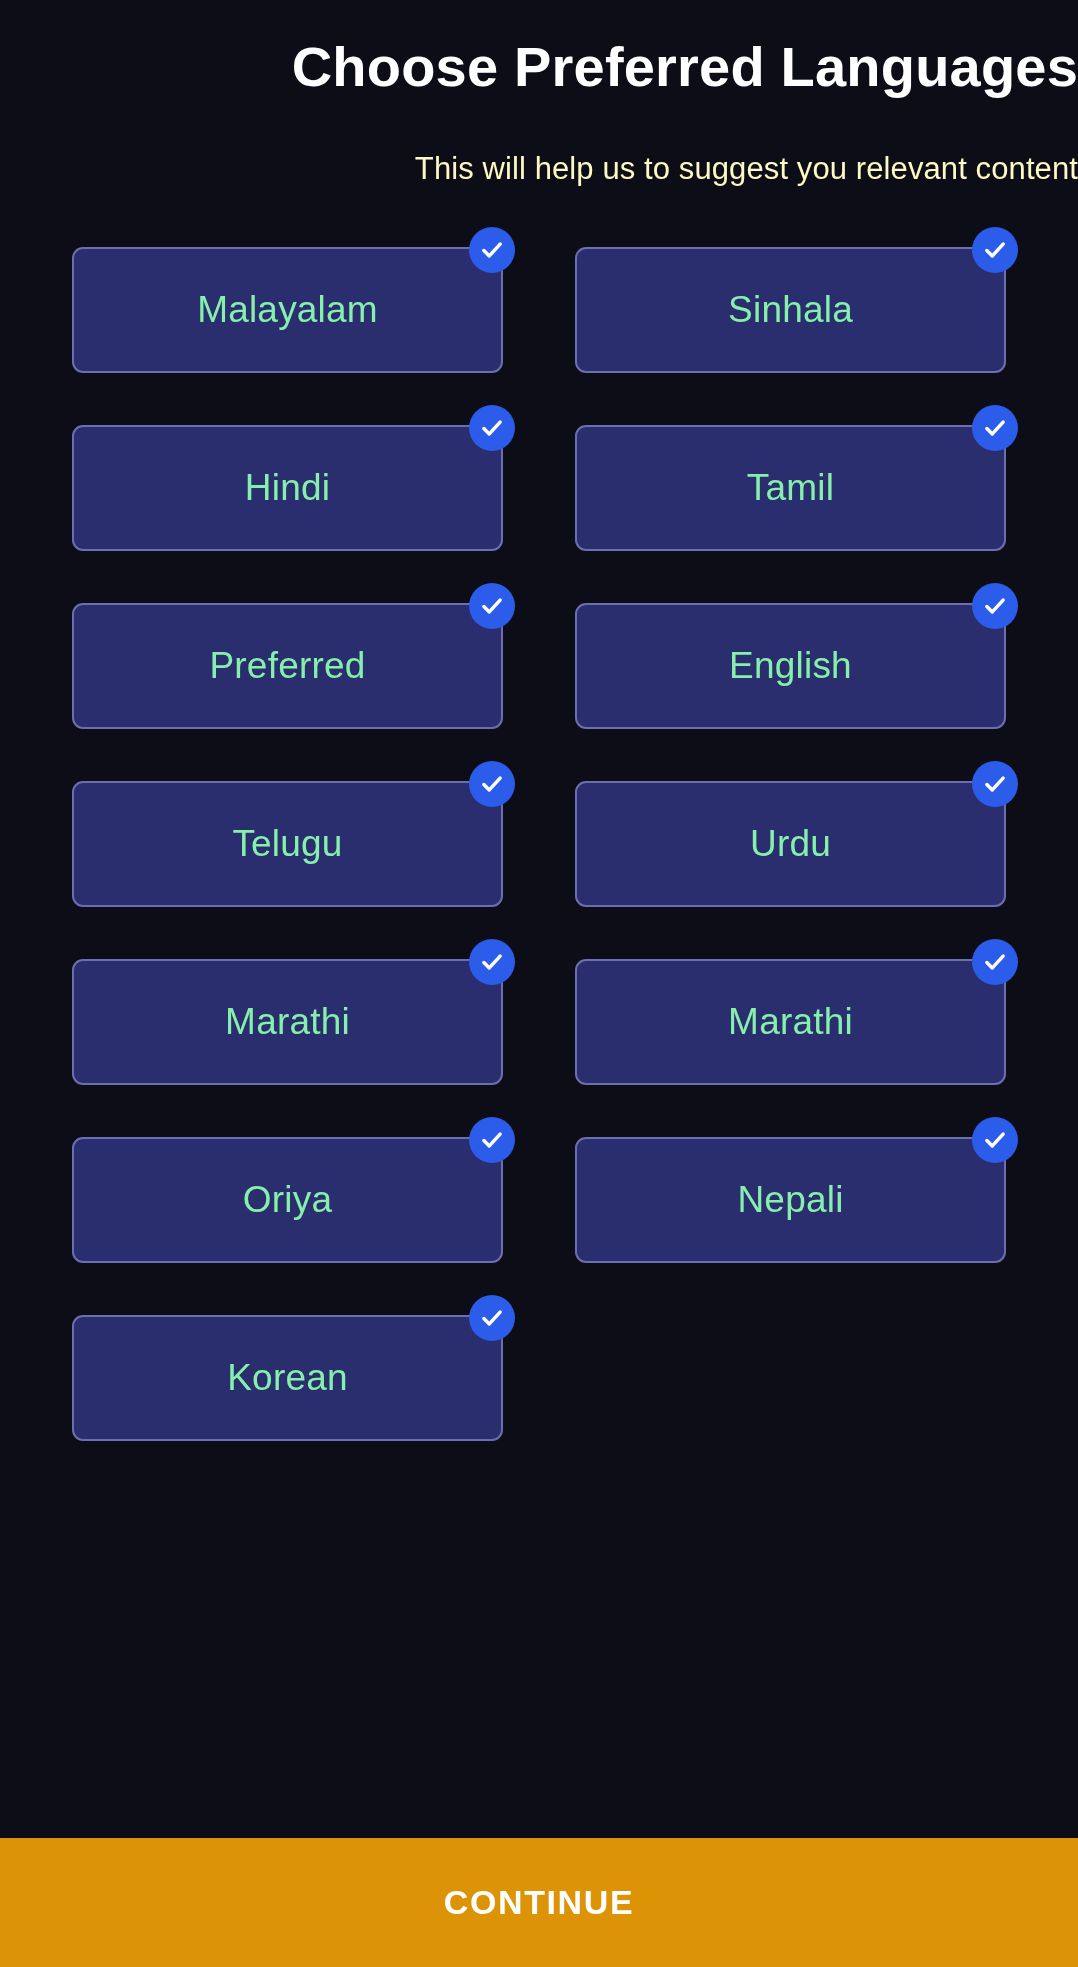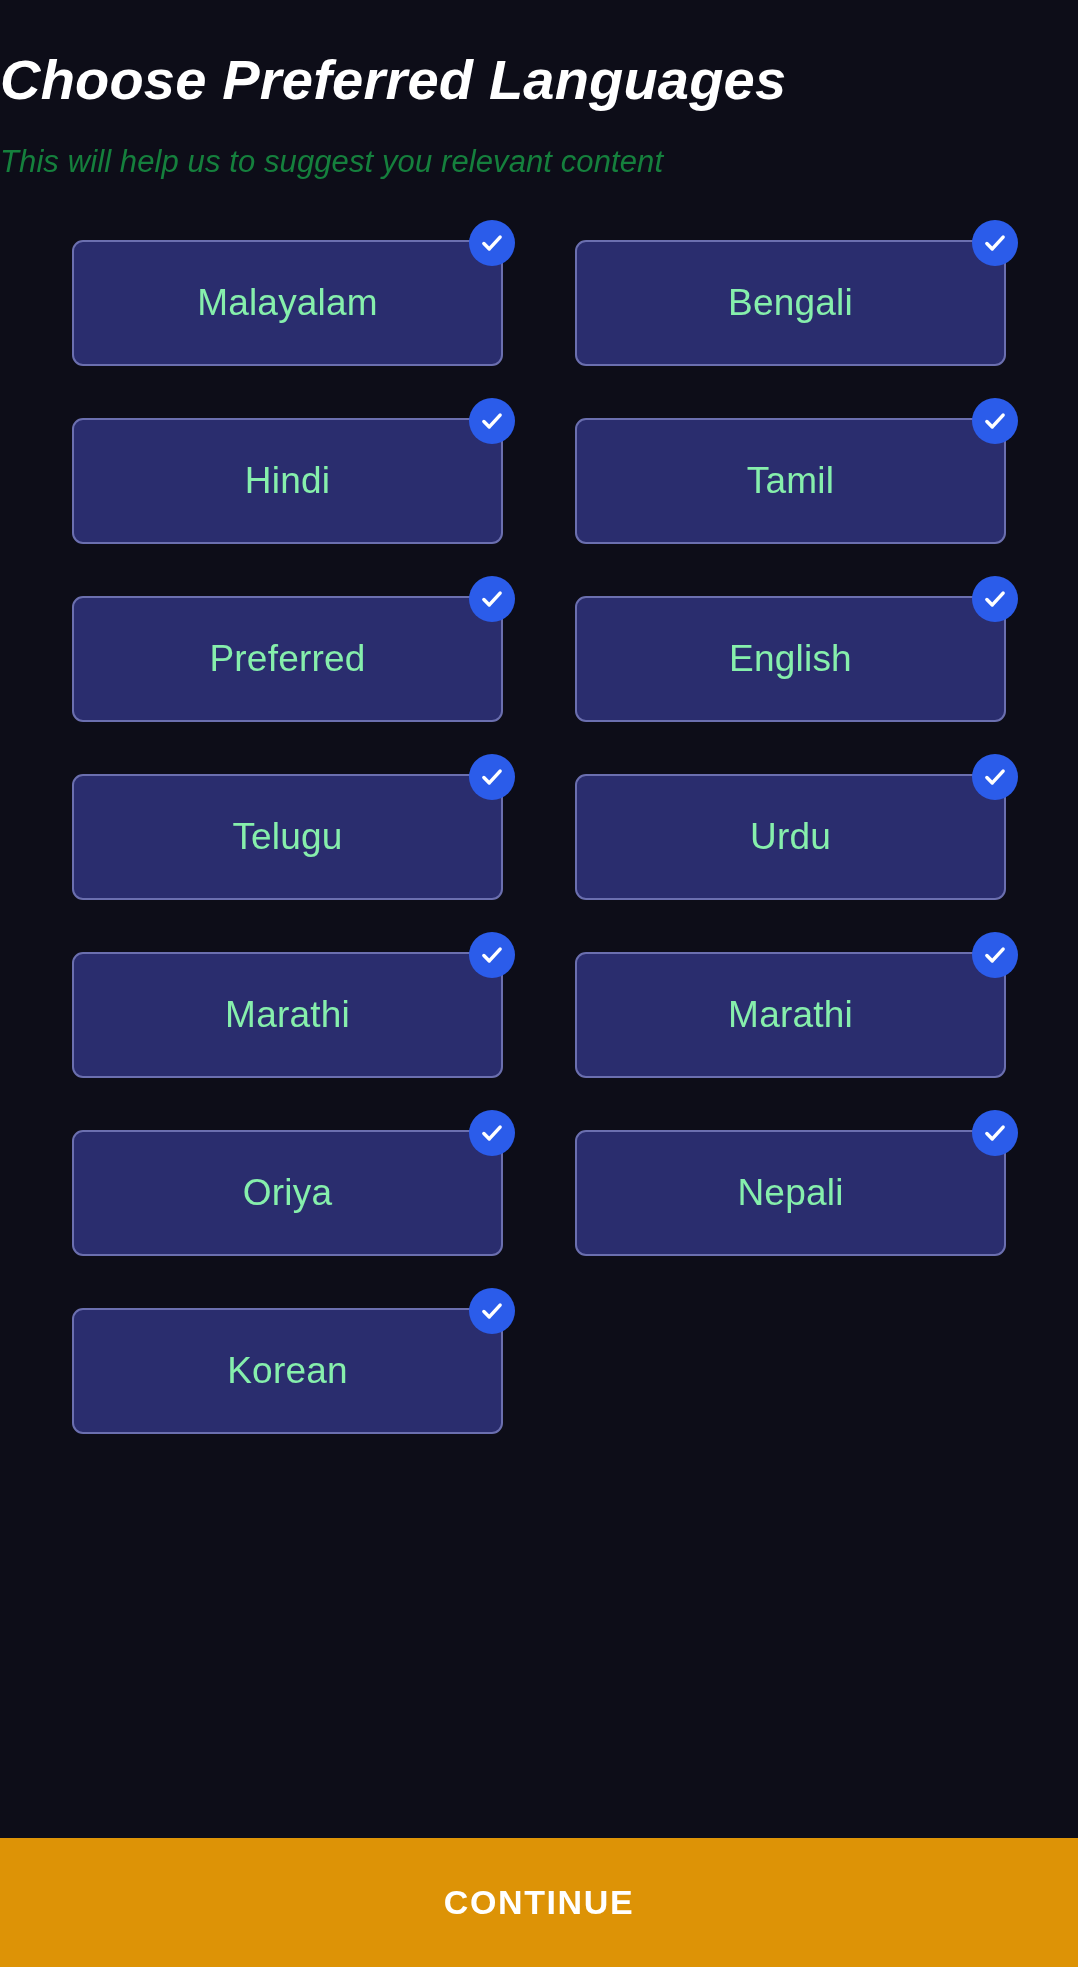--- a/index.html
+++ b/index.html
@@ -16,39 +16,38 @@
     position:relative;
     width:1078px;
     height:1967px;
     background:#0d0d18;
     display:flex;
     flex-direction:column;
   }
 
   
   .header {
-    padding-top:51px;
-    text-align:left;
+    padding-top:38px;
+    text-align:right;
     flex:0 0 auto;
-    font-style:italic;
   }
 
   .page-title {
     font-size:56px;
     font-weight:700;
     color:#ffffff;
     letter-spacing:0.2px;
     line-height:1.05;
   }
 
   .page-subtitle {
-    margin-top:34px;
+    margin-top:54px;
     font-size:31px;
     font-weight:400;
-    color:#15803d;
+    color:#fef9c3;
     letter-spacing:0.1px;
   }
 
   
   .lang-grid {
     flex:1 1 auto;
     margin-top:60px;
     padding:0 72px;
     display:grid;
     grid-template-columns:1fr 1fr;
@@ -124,21 +123,21 @@
   <div class="lang-grid">
       <div class="lang-card">
         <span class="lang-card-label">Malayalam</span>
         <span class="check-badge">
           <svg viewBox="0 0 24 24" fill="none" stroke="#ffffff" stroke-width="3.2" stroke-linecap="round" stroke-linejoin="round">
             <polyline points="4.5,12.5 9.5,17.5 19.5,6.5"></polyline>
           </svg>
         </span>
       </div>
       <div class="lang-card">
-        <span class="lang-card-label">Bengali</span>
+        <span class="lang-card-label">Sinhala</span>
         <span class="check-badge">
           <svg viewBox="0 0 24 24" fill="none" stroke="#ffffff" stroke-width="3.2" stroke-linecap="round" stroke-linejoin="round">
             <polyline points="4.5,12.5 9.5,17.5 19.5,6.5"></polyline>
           </svg>
         </span>
       </div>
       <div class="lang-card">
         <span class="lang-card-label">Hindi</span>
         <span class="check-badge">
           <svg viewBox="0 0 24 24" fill="none" stroke="#ffffff" stroke-width="3.2" stroke-linecap="round" stroke-linejoin="round">

